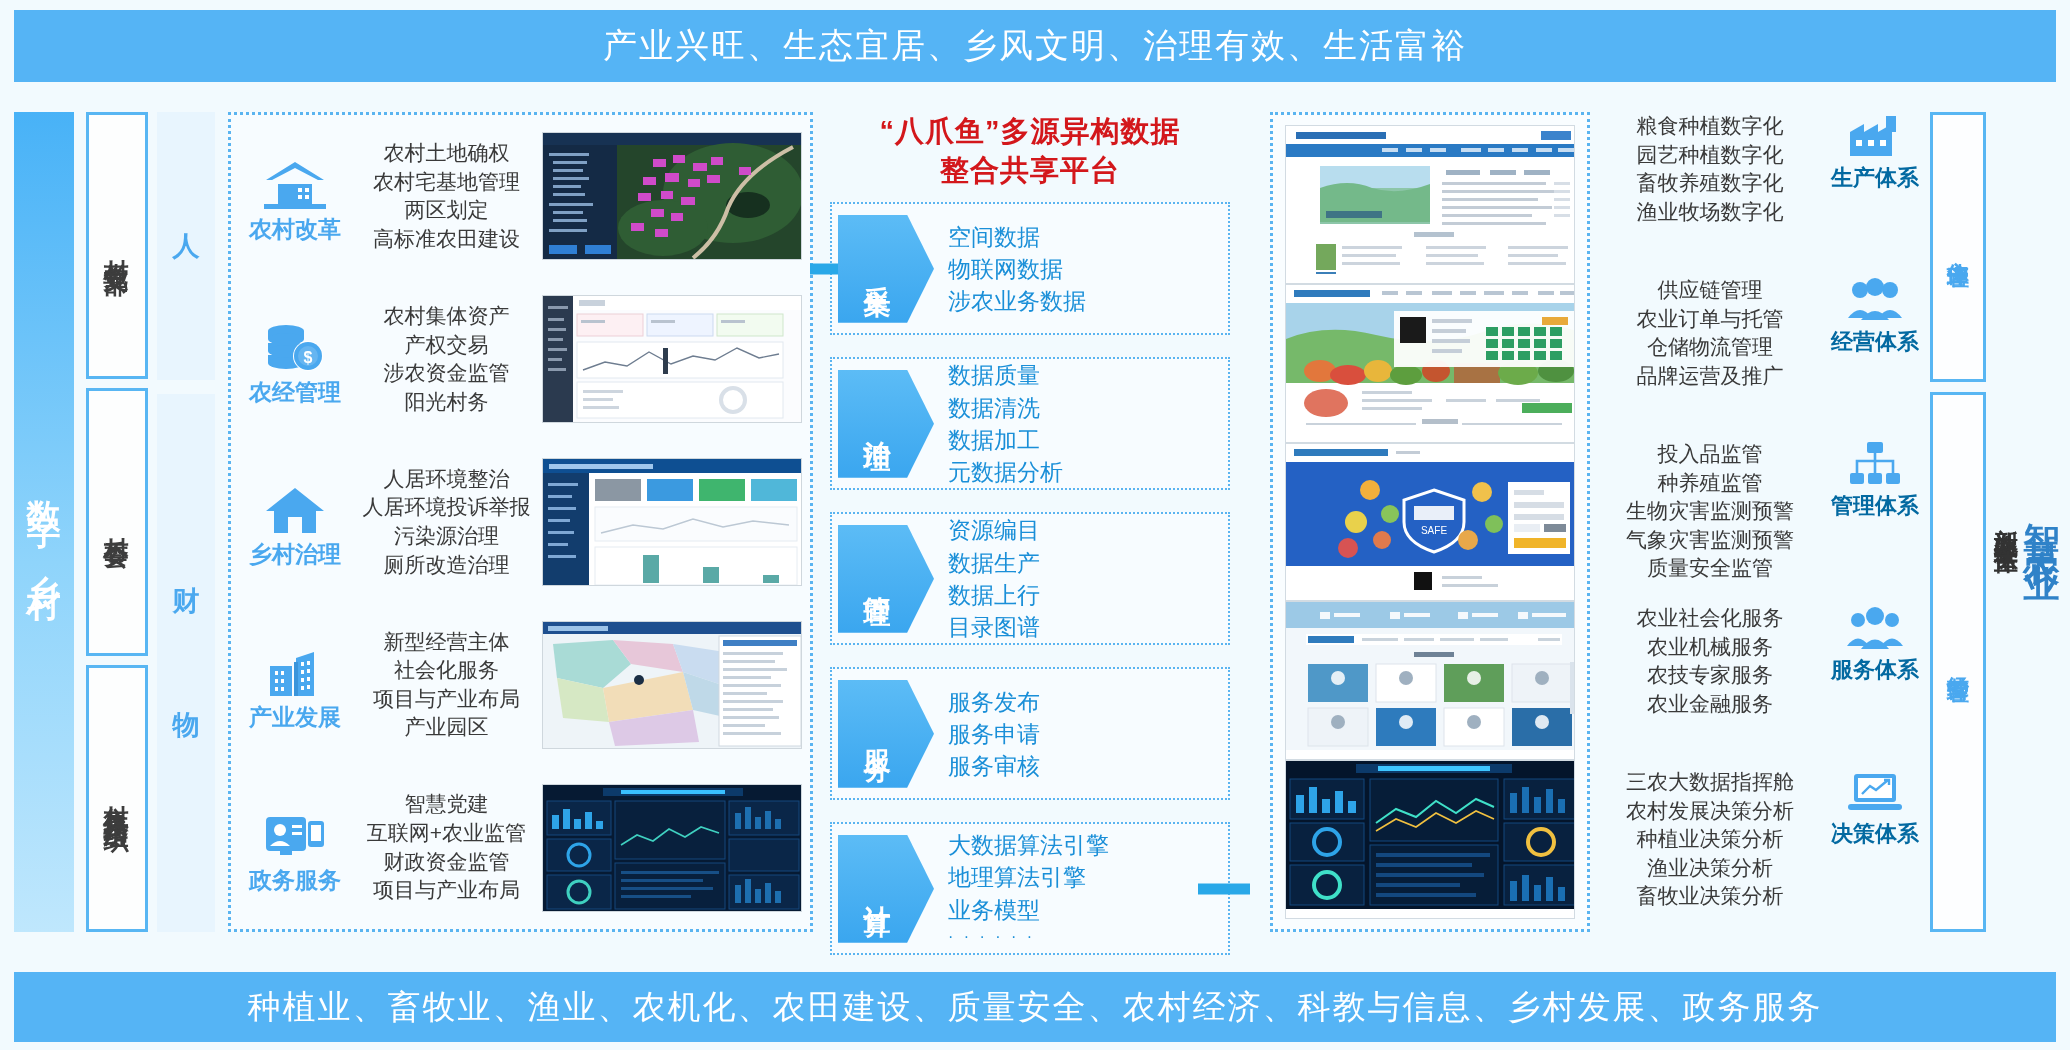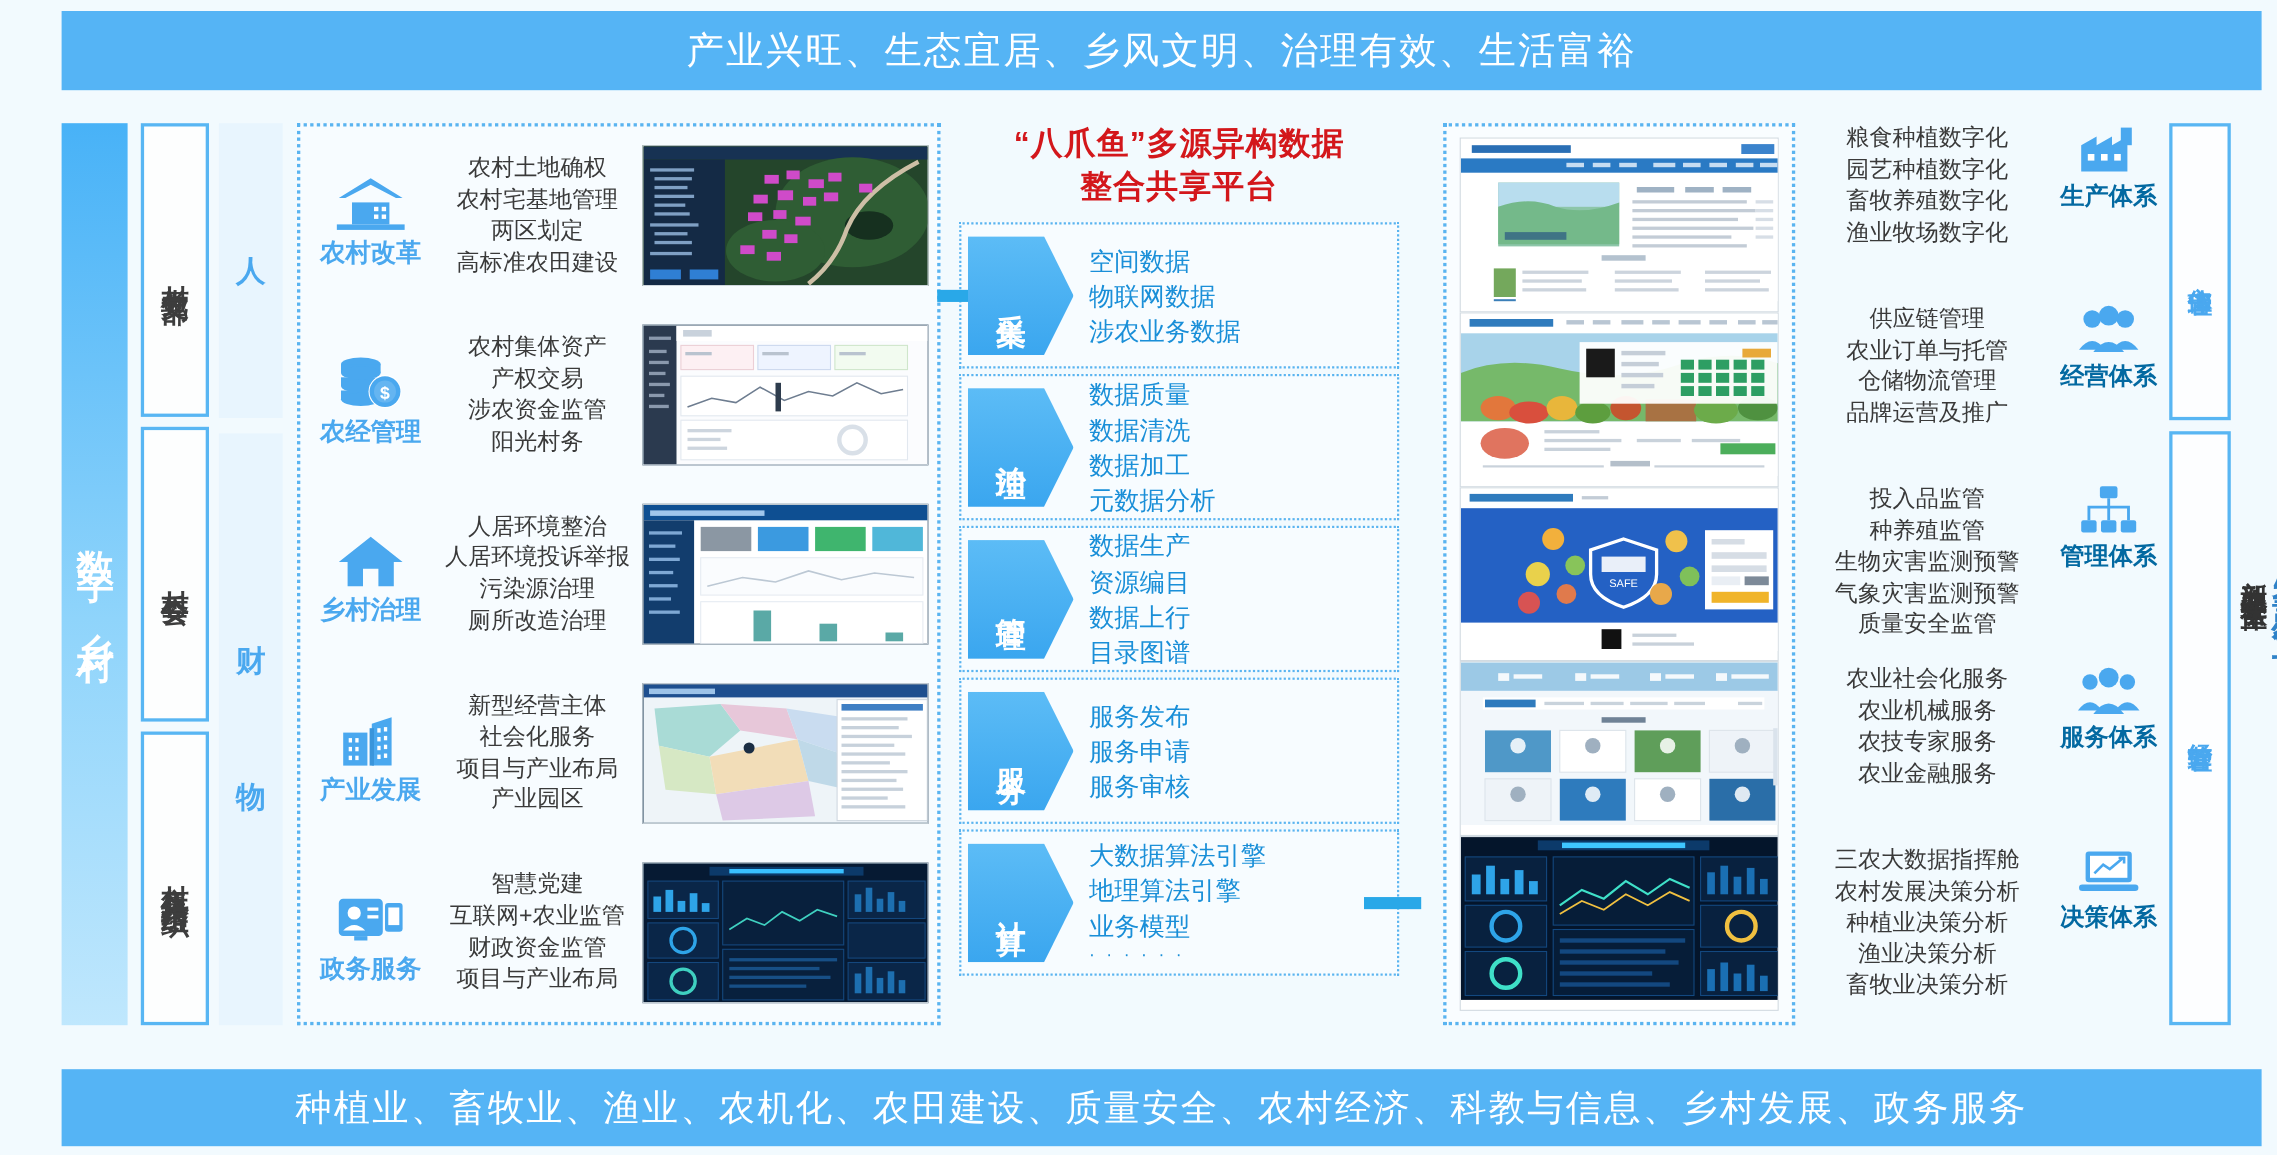--- a/index.html
+++ b/index.html
@@ -3,21 +3,21 @@
 <meta charset="utf-8">
 <style>
   * { box-sizing: border-box; margin:0; padding:0; }
   html,body { width:2070px; height:1050px; }
   body {
     font-family: "Liberation Sans", "DejaVu Sans", sans-serif;
     background:#f2fafe;
     overflow:hidden;
     position:relative;
   }
-  .page { position:absolute; inset:0; background:#f2fafe;margin-left:42px; }
+  .page { position:absolute; inset:0; background:#f2fafe; }
 
   
   .banner {
     position:absolute; left:14px; right:14px; height:72px;
     background:#55b4f5; color:#ffffff;
     display:flex; align-items:center; justify-content:center;
     font-size:34px; letter-spacing:2px; font-weight:500;
   }
   .banner.top { top:10px; }
   .banner.bottom { bottom:8px; height:70px; font-size:33px; }
@@ -83,21 +83,21 @@
   }
 
   
   .center-col {
     position:absolute; left:830px; top:112px; width:400px; height:820px;
   }
   .plat-title {
     text-align:center; color:#d3171b; font-size:29px; font-weight:700;
     line-height:1.35; margin-bottom:12px; letter-spacing:1px;
   }
-  .stage-wrap { display:flex; flex-direction:column; gap:5px; }
+  .stage-wrap { display:flex; flex-direction:column; gap:22px; }
   .stage {
     height:133px; border:2px dotted #5ab4f0; background:#f7fcff;
     display:flex; align-items:center; position:relative;
   }
   .stage .tab {
     width:52px; height:11px; background:#29a8e8;
     position:absolute; left:-22px; top:50%; transform:translateY(-50%);
   }
   .arrow {
     width:96px; height:108px; margin-left:6px;
@@ -542,22 +542,22 @@
           <div>数据加工</div>
           <div>元数据分析</div>
         </div>
       </div>
 
       <div class="stage">
         <div class="arrow">
           <span>管理</span>
         </div>
         <div class="items">
+          <div>资源编目</div>
           <div>数据生产</div>
-          <div>资源编目</div>
           <div>数据上行</div>
           <div>目录图谱</div>
         </div>
       </div>
 
       <div class="stage">
         <div class="arrow">
           <span>服务</span>
         </div>
         <div class="items">

